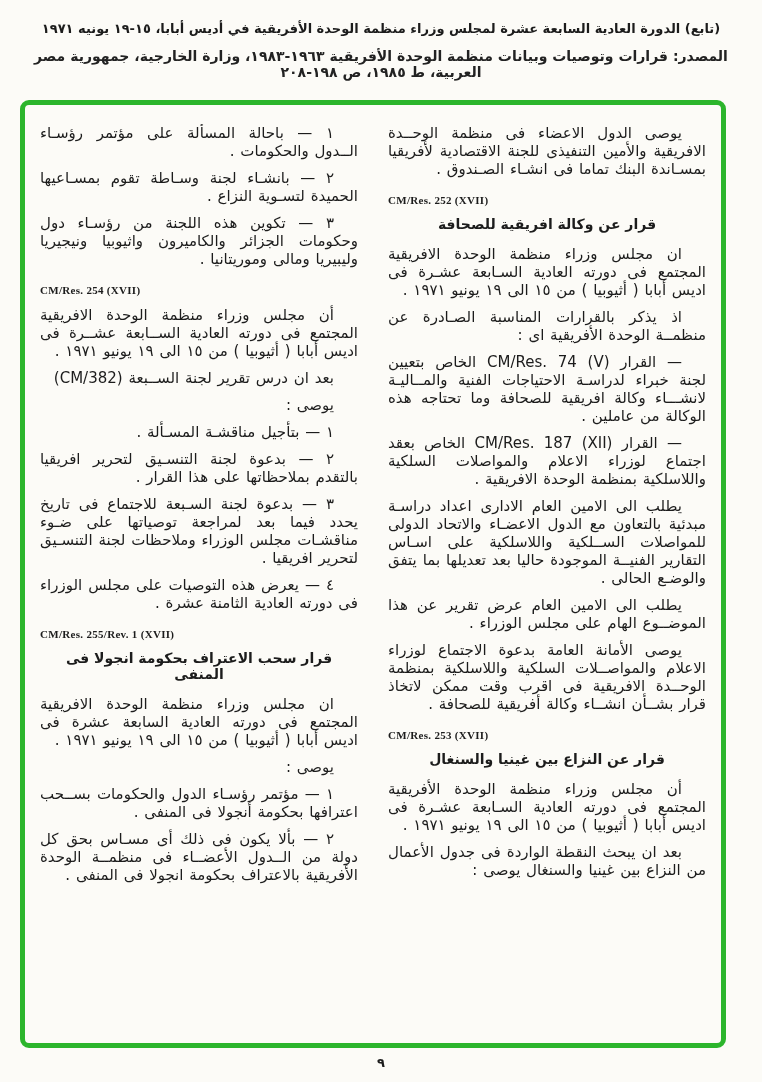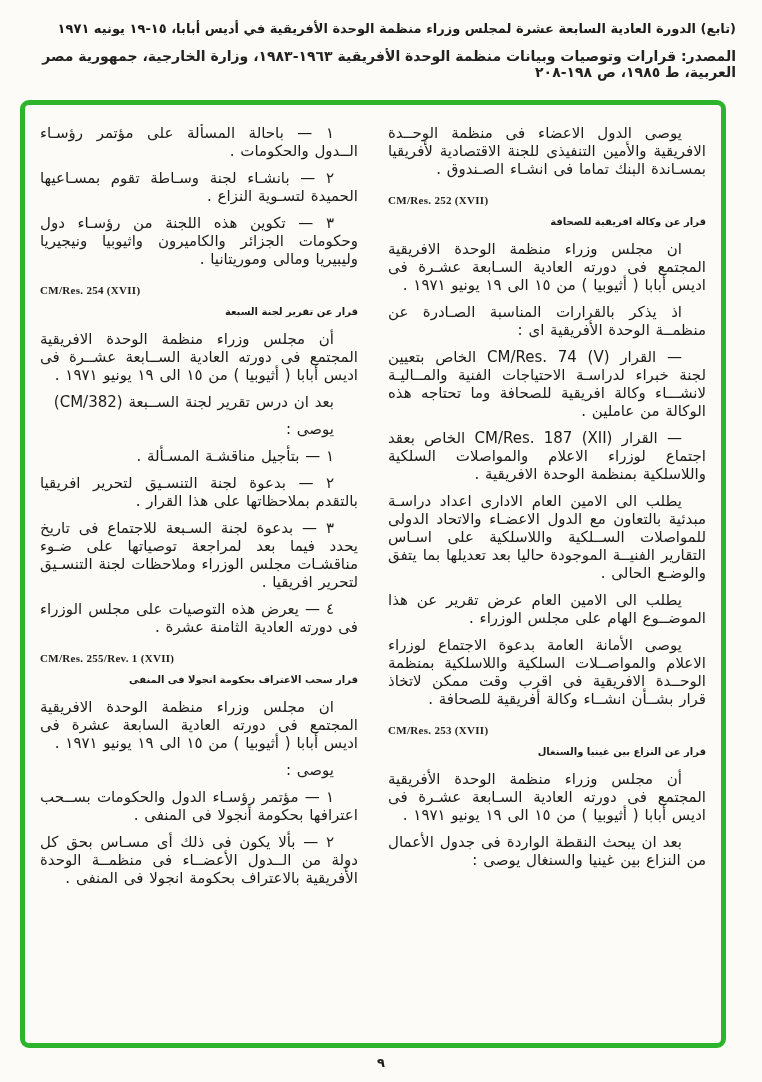--- a/index.html
+++ b/index.html
@@ -14,21 +14,21 @@
     width: 762px; height: 1082px;
     background: #fcfbf7;
     color: #1c1c1c;
     overflow: hidden;
   }
   .header {
     position: absolute;
     top: 20px; left: 0; right: 0;
     padding: 0 26px;
     direction: rtl;
-    text-align: right;
+    text-align: center;
   }
   .header-title {
     font-size: 13px;
     font-weight: bold;
     line-height: 18px;
   }
   .header-source {
     margin-top: 10px;
     font-size: 14px;
     font-weight: bold;
@@ -67,22 +67,23 @@
   .block.code {
     direction: ltr;
     text-align: left;
     font-family: "Liberation Serif", serif;
     font-weight: bold;
     font-size: 11px;
     margin: 16px 0 10px 0;
     letter-spacing: 0.3px;
   }
   .block.heading {
+    text-align: center;
     font-weight: bold;
-    font-size: 10px;
+    font-size: 14px;
     margin: 4px 0 13px 0;
   }
   .page-number {
     position: absolute;
     bottom: 12px; left: 0; right: 0;
     text-align: center;
     font-size: 13px;
     font-weight: bold;
   }
 </style>
@@ -113,21 +114,20 @@
         <div class="block code">CM/Res. 253 (XVII)</div>
         <div class="block heading">قرار عن النزاع بين غينيا والسنغال</div>
         <div class="block para">أن مجلس وزراء منظمة الوحدة الأفريقية المجتمع فى دورته العادية السـابعة عشـرة فى اديس أبابا ( أثيوبيا ) من ١٥ الى ١٩ يونيو ١٩٧١ .</div>
         <div class="block para">بعد ان يبحث النقطة الواردة فى جدول الأعمال من النزاع بين غينيا والسنغال يوصى :</div>
       </div>
     <div class="col">
         <div class="block para">١ — باحالة المسألة على مؤتمر رؤسـاء الــدول والحكومات .</div>
         <div class="block para">٢ — بانشـاء لجنة وسـاطة تقوم بمسـاعيها الحميدة لتسـوية النزاع .</div>
         <div class="block para">٣ — تكوين هذه اللجنة من رؤسـاء دول وحكومات الجزائر والكاميرون واثيوبيا ونيجيريا وليبيريا ومالى وموريتانيا .</div>
         <div class="block code">CM/Res. 254 (XVII)</div>
-        <div class="block heading">قرار عن تقرير لجنة السبعة</div>
         <div class="block para">أن مجلس وزراء منظمة الوحدة الافريقية المجتمع فى دورته العادية الســابعة عشــرة فى اديس أبابا ( أثيوبيا ) من ١٥ الى ١٩ يونيو ١٩٧١ .</div>
         <div class="block para">بعد ان درس تقرير لجنة الســبعة (CM/382)</div>
         <div class="block para">يوصى :</div>
         <div class="block para">١ — بتأجيل مناقشـة المسـألة .</div>
         <div class="block para">٢ — بدعوة لجنة التنسـيق لتحرير افريقيا بالتقدم بملاحظاتها على هذا القرار .</div>
         <div class="block para">٣ — بدعوة لجنة السـبعة للاجتماع فى تاريخ يحدد فيما بعد لمراجعة توصياتها على ضـوء مناقشـات مجلس الوزراء وملاحظات لجنة التنسـيق لتحرير افريقيا .</div>
         <div class="block para">٤ — يعرض هذه التوصيات على مجلس الوزراء فى دورته العادية الثامنة عشرة .</div>
         <div class="block code">CM/Res. 255/Rev. 1 (XVII)</div>
         <div class="block heading">قرار سحب الاعتراف بحكومة انجولا فى المنفى</div>
         <div class="block para">ان مجلس وزراء منظمة الوحدة الافريقية المجتمع فى دورته العادية السابعة عشرة فى اديس أبابا ( أثيوبيا ) من ١٥ الى ١٩ يونيو ١٩٧١ .</div>

